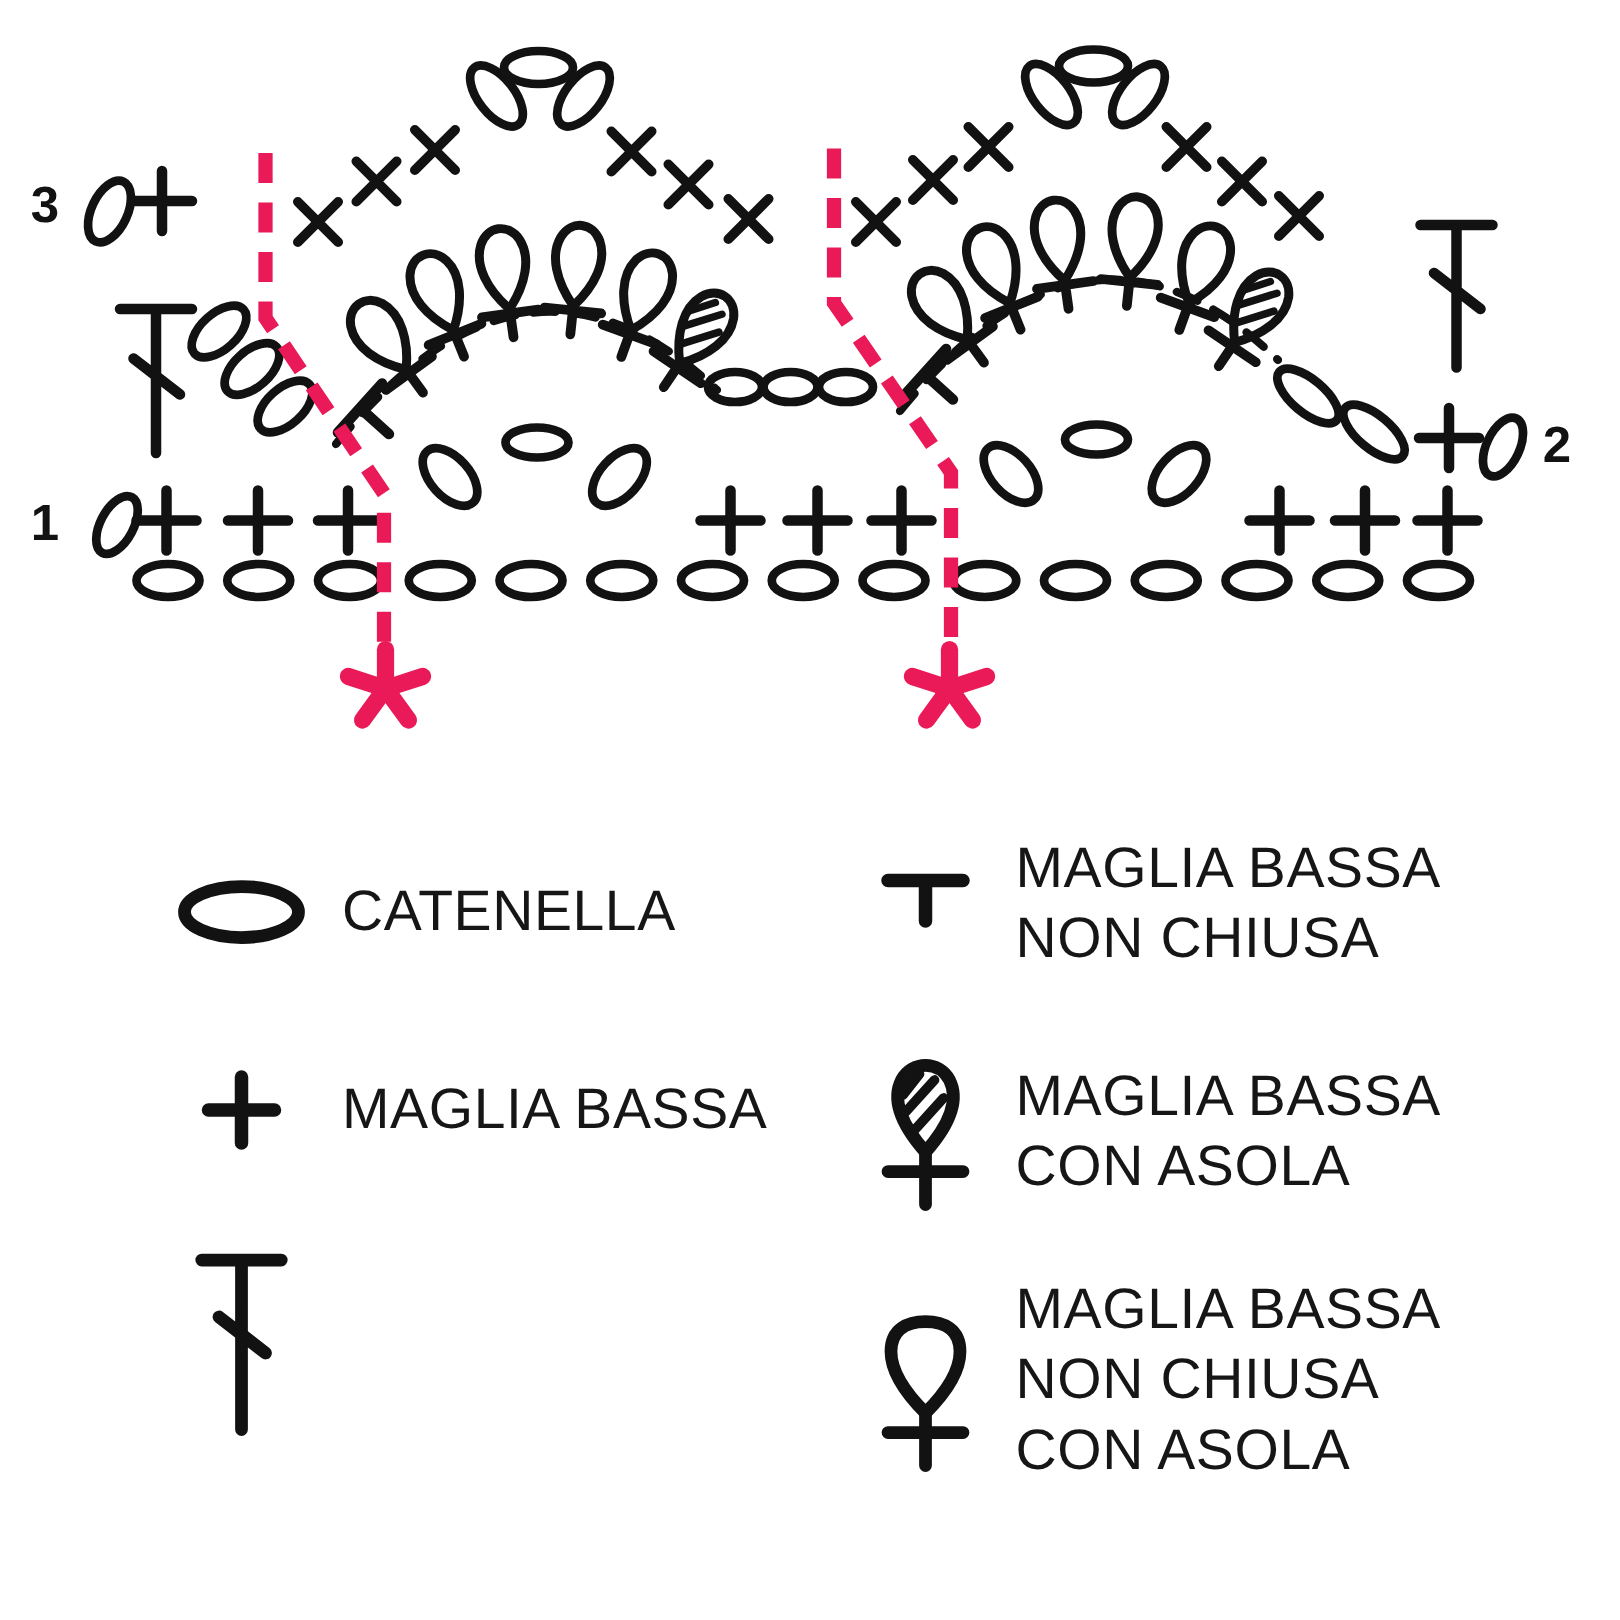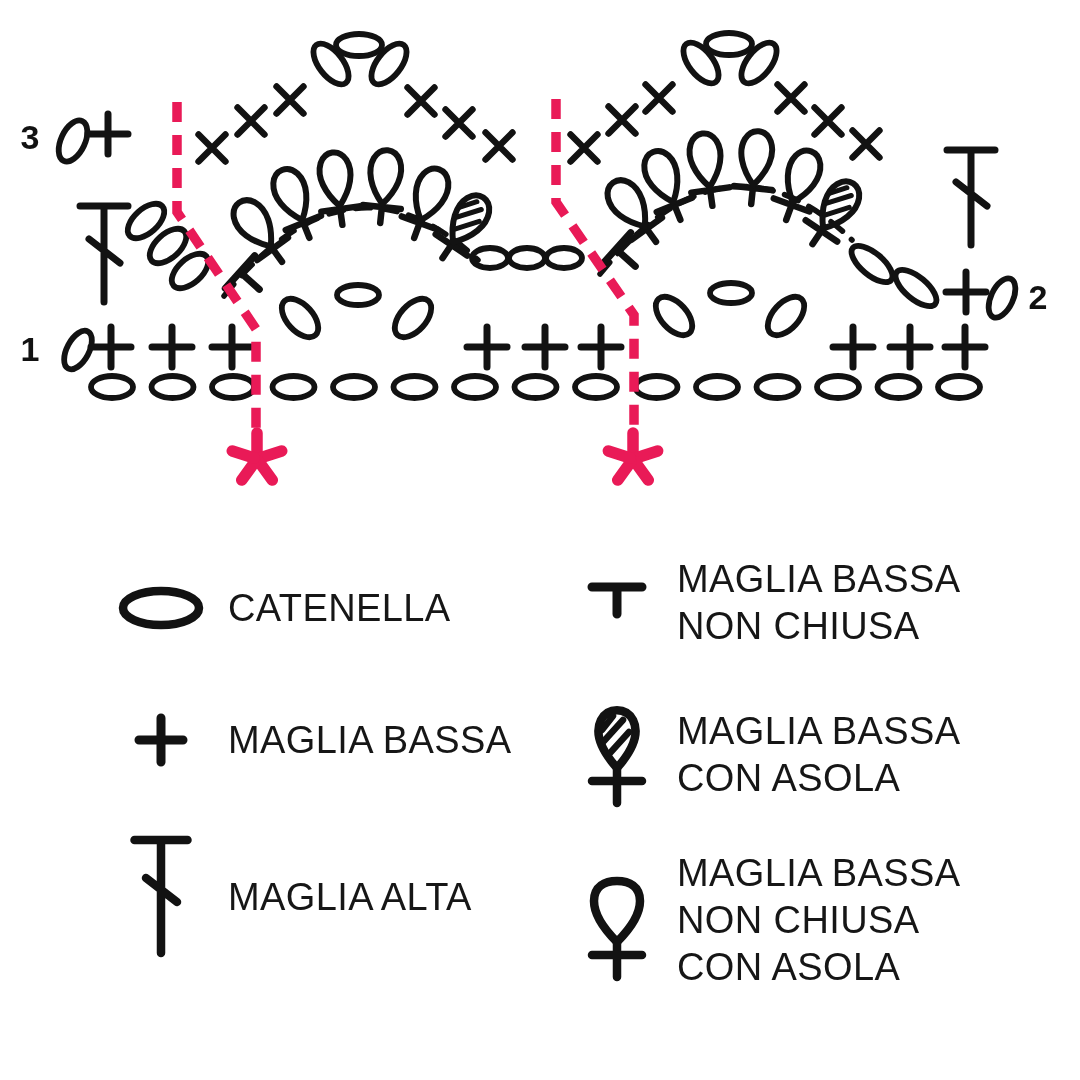--- a/index.html
+++ b/index.html
@@ -312,23 +312,20 @@
         <div class="legend-text">
           <span>MAGLIA BASSA</span>
         </div>
       </div>
       <div class="legend-row col-left row-l2">
         <div class="legend-symbol">
           <svg viewBox="-40 -8 80 130" width="80" height="130">
             <path d="M -26.5 0 H 26.5 M 0 0 V 113 M -15 38 L 16 62" fill="none" stroke="#121212" stroke-width="8.5" stroke-linecap="round" stroke-linejoin="round"></path>
           </svg>
         </div>
-        <div class="legend-text">
-          <span>MAGLIA ALTA</span>
-        </div>
       </div>
       <div class="legend-row col-right row-r0">
         <div class="legend-symbol">
           <svg viewBox="-32 -6 64 44" width="64" height="44">
             <path d="M -25 0 H 25 M 0 0 V 27" fill="none" stroke="#121212" stroke-width="9" stroke-linecap="round" stroke-linejoin="round"></path>
           </svg>
         </div>
         <div class="legend-text">
           <span>MAGLIA BASSA</span>
           <span>NON CHIUSA</span>

